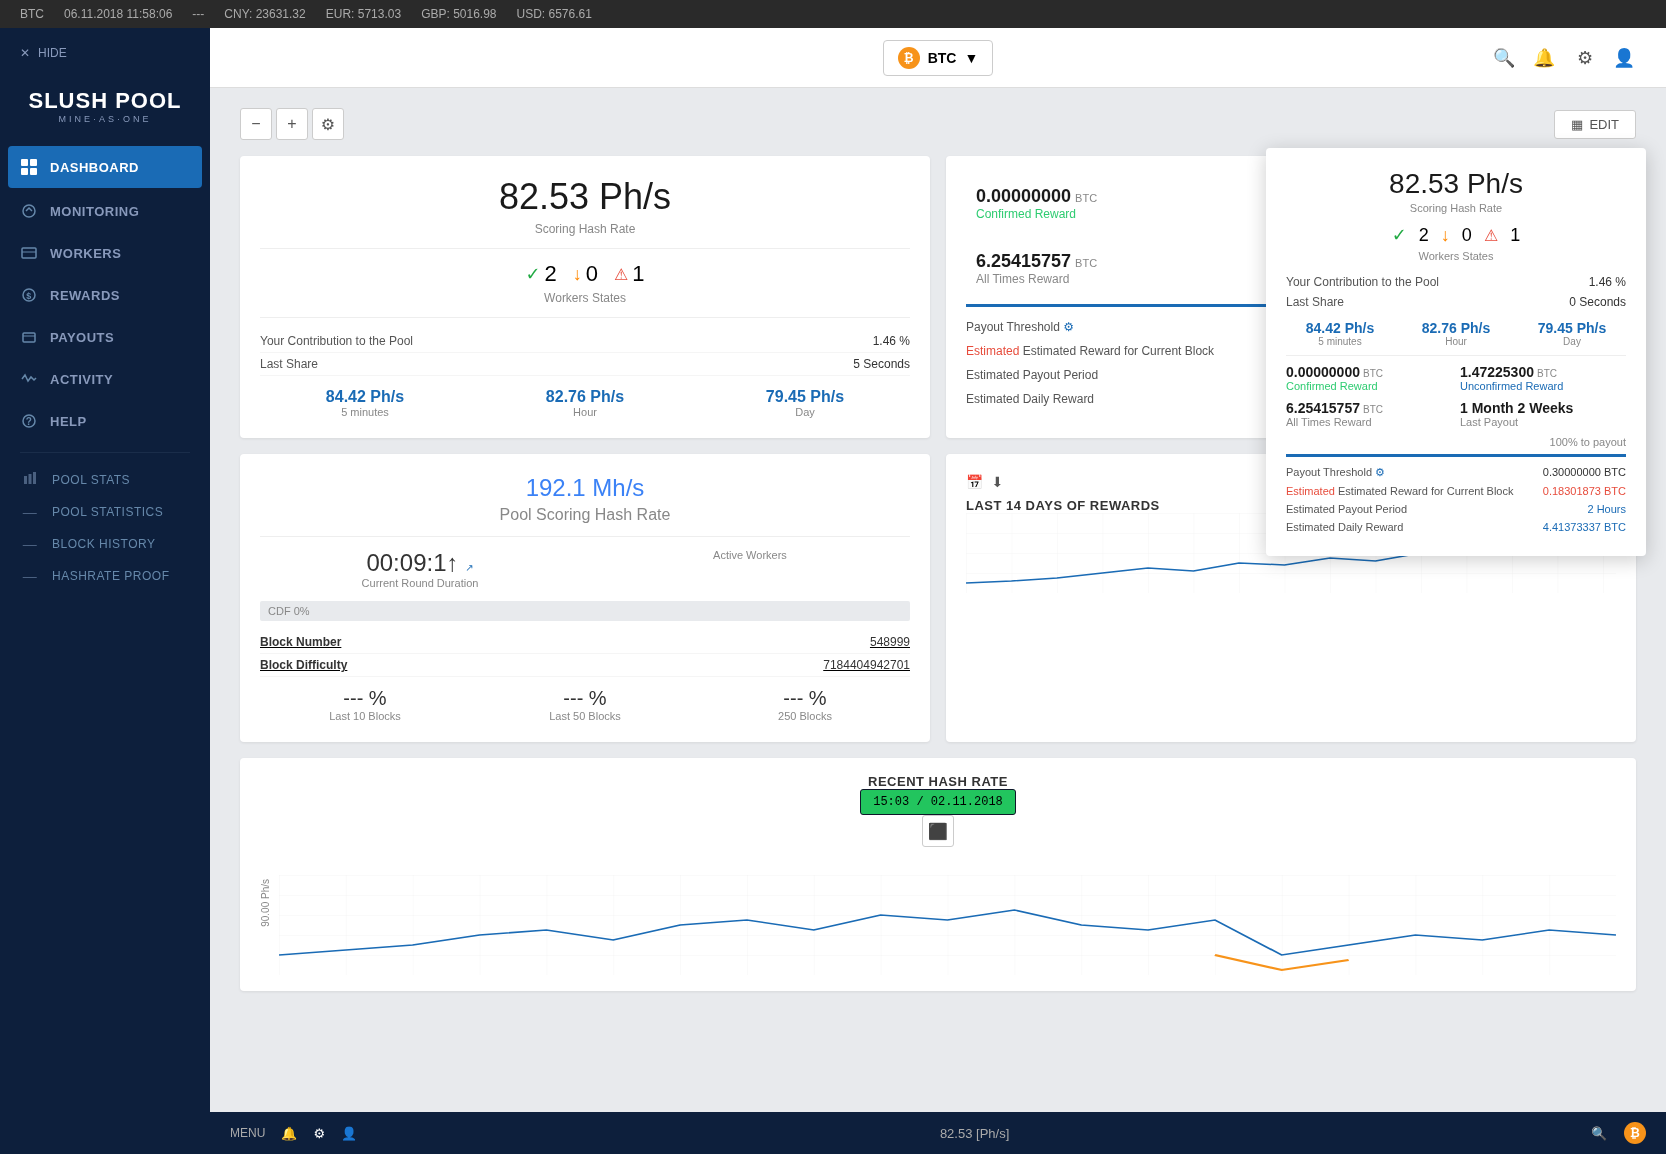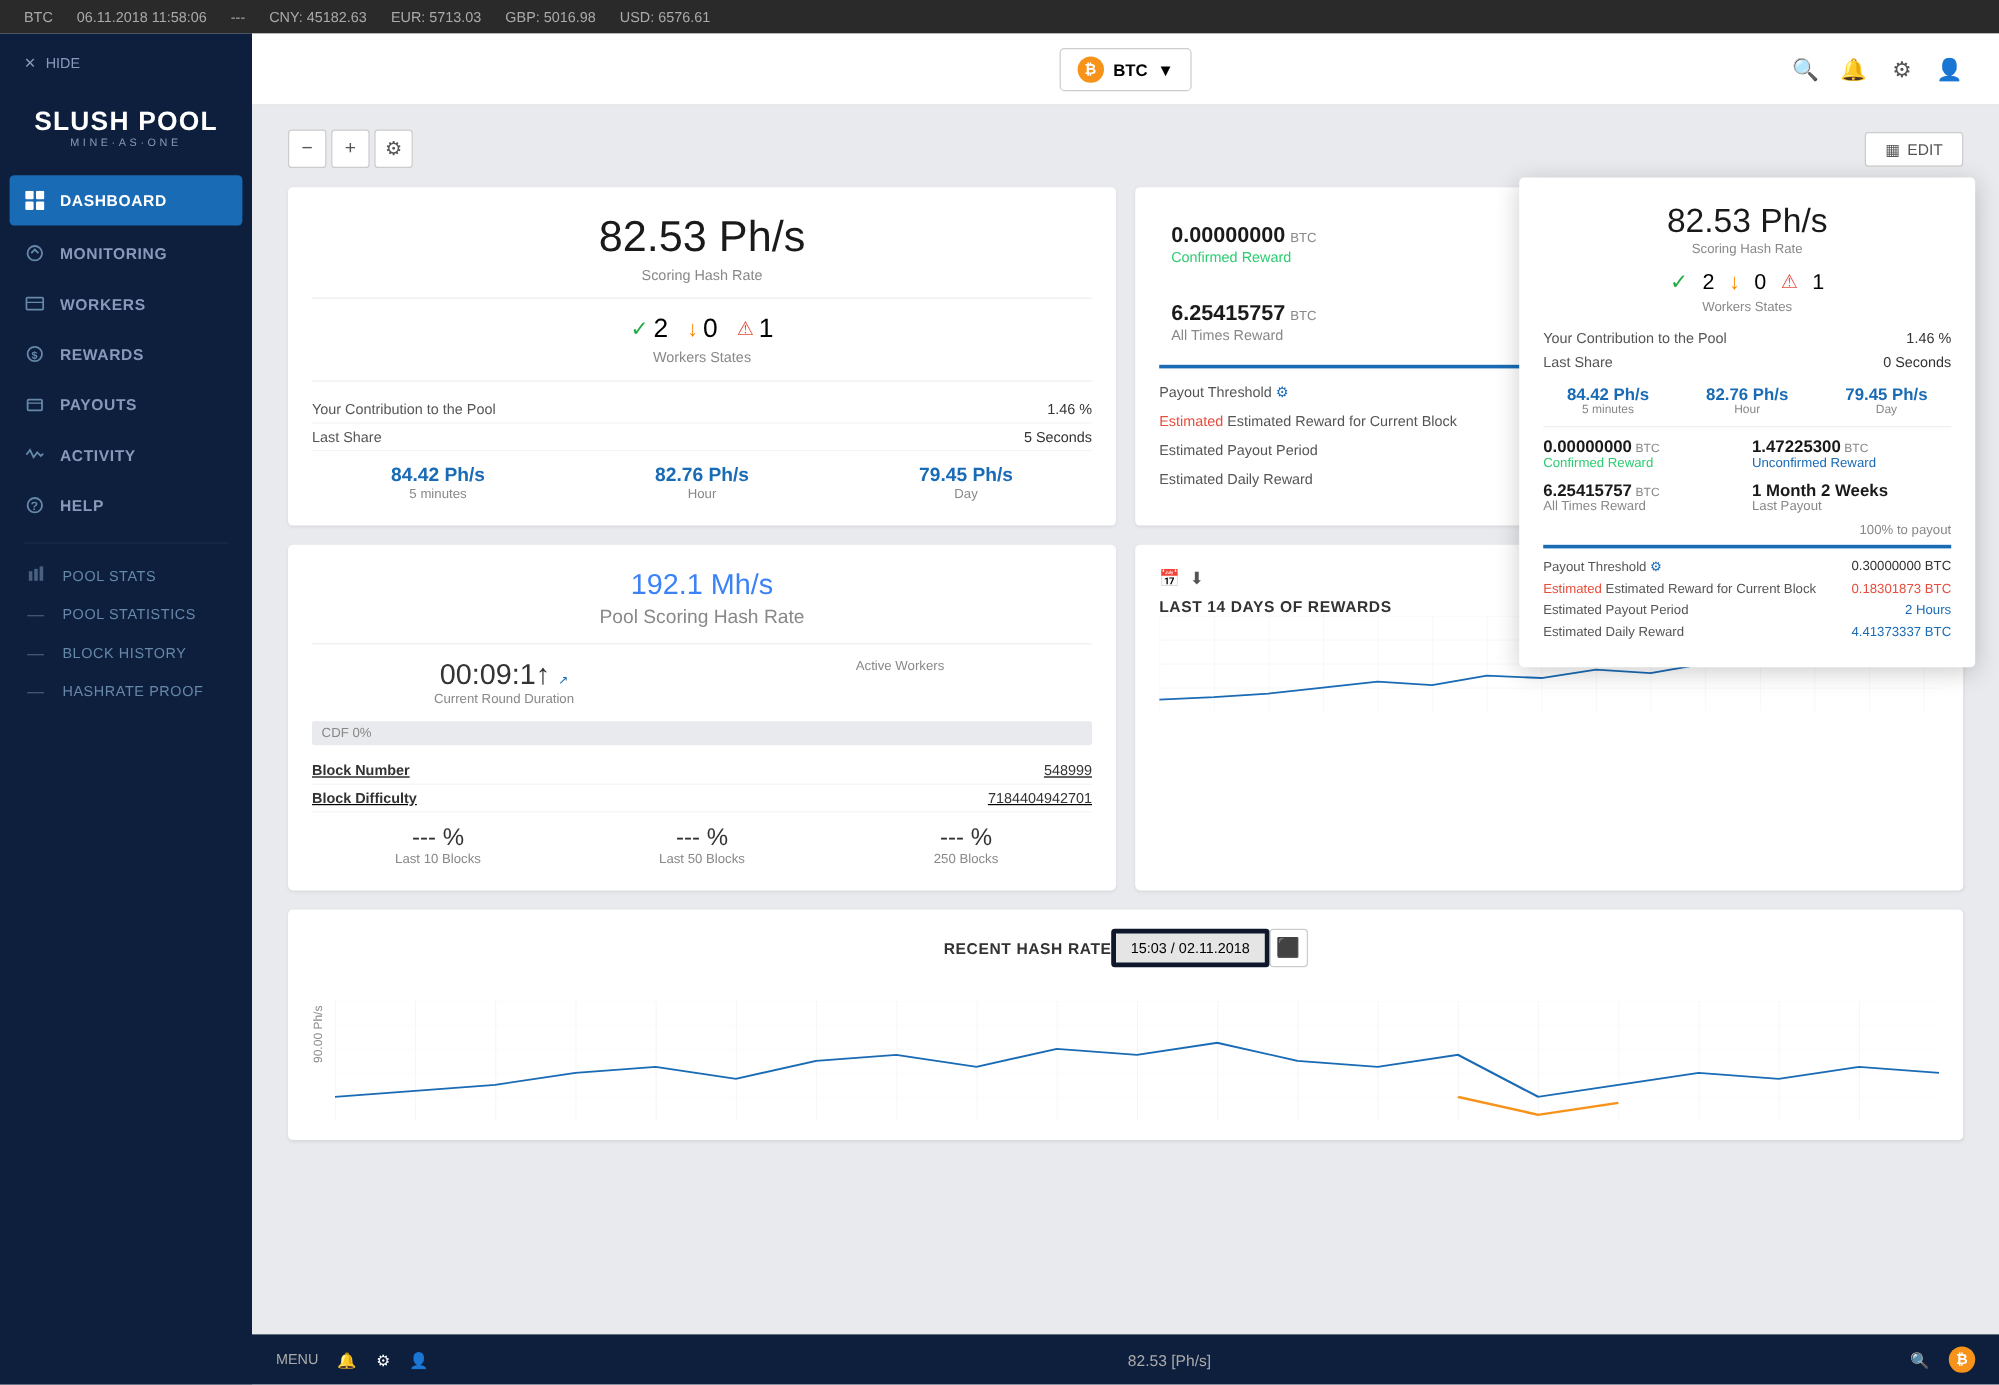--- a/index.html
+++ b/index.html
@@ -282,29 +282,31 @@
       background: #fff;
       border-radius: 4px;
       box-shadow: 0 1px 3px rgba(0,0,0,0.08);
       padding: 16px 20px;
     }
     .chart-header {
       display: flex;
       justify-content: center;
       align-items: center;
       margin-bottom: 28px;
+      flex-direction: column;
     }
     .chart-title { font-size: 13px; font-weight: 700; color: #333; text-transform: uppercase; letter-spacing: 0.5px; }
     .chart-date-btn {
-      border: 4px solid #0f172a;
-      background: #e5e5e5;
+      border: 1px solid #0f172a;
+      background: #22c55e;
       padding: 5px 12px;
       font-size: 12px;
       cursor: pointer;
       border-radius: 3px;
+      font-family: Liberation Mono, monospace;
     }
 
     
     .big-chart { height: 80px; position: relative; overflow: hidden; }
 
     
     .reward-chart { height: 80px; position: relative; }
 
     
     .popup-overlay {
@@ -363,21 +365,21 @@
     ::-webkit-scrollbar { width: 6px; }
     ::-webkit-scrollbar-thumb { background: #ccc; border-radius: 3px; }
   </style>
 </head>
 <body>
 
 <div class="ticker-bar">
   <span>BTC</span>
   <span>06.11.2018 11:58:06</span>
   <span>---</span>
-  <span>CNY: 45182.63</span>
+  <span>CNY: 23631.32</span>
   <span>EUR: 5713.03</span>
   <span>GBP: 5016.98</span>
   <span>USD: 6576.61</span>
 </div>
 
 <div class="layout">
 
   <div class="sidebar">
 
     <div class="sidebar-hide">

